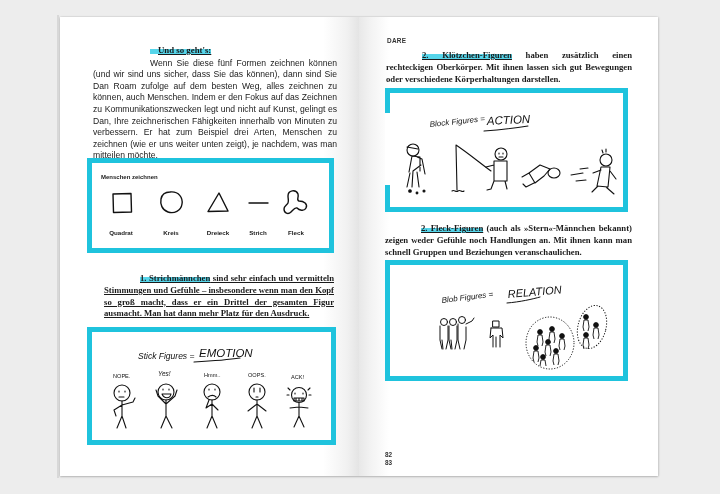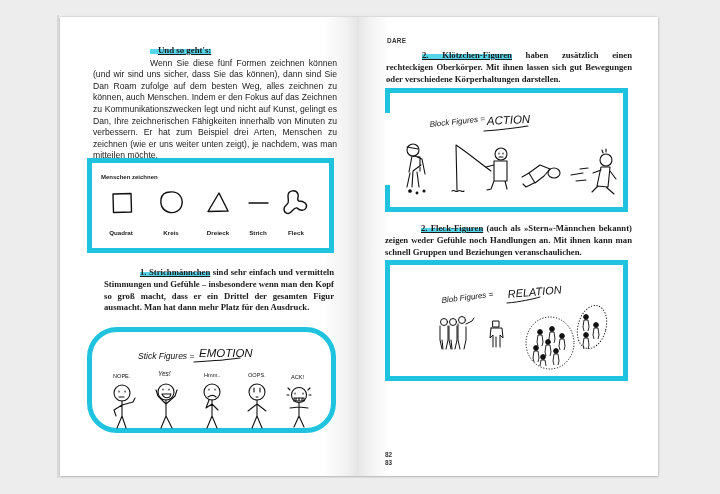--- a/index.html
+++ b/index.html
@@ -50,25 +50,25 @@
           <path d="M196 33 C196 27 204 26 206 31 C207 35 204 37 207 38 C212 38 216 41 214 45 C212 49 207 47 205 45 C203 44 201 47 199 49 C196 52 192 50 192 46 C192 43 195 42 196 40 C197 38 196 36 196 33 Z"></path>
         </g>
       </svg>
       <div class="shape-label sans" style="left:9px;top:66px;">Quadrat</div>
       <div class="shape-label sans" style="left:59px;top:66px;">Kreis</div>
       <div class="shape-label sans" style="left:106px;top:66px;">Dreieck</div>
       <div class="shape-label sans" style="left:146px;top:66px;">Strich</div>
       <div class="shape-label sans" style="left:184px;top:66px;">Fleck</div>
     </div>
 
-    <div class="abs body-serif serif" style="left:44px;top:250px;width:230px;">
+    <div class="abs body-serif serif" style="left:44px;top:256px;width:230px;text-decoration:underline;">
       <span class="indent"></span><span class="hl">1. Strichmännchen</span><span> sind sehr einfach und vermitteln Stimmungen und Gefühle – insbesondere wenn man den Kopf so groß macht, dass er ein Drittel der gesamten Figur ausmacht. Man hat dann mehr Platz für den Ausdruck.</span>
     </div>
 
-    <div class="frame" style="left:27px;top:310px;width:249px;height:106px;border-radius:30px;">
+    <div class="frame" style="left:27px;top:310px;width:249px;height:118px;">
       <svg width="239" height="112" viewBox="0 0 239 112">
         <g fill="none" stroke="#111" stroke-width="1.1" stroke-linecap="round" stroke-linejoin="round">
 
           <path d="M102 30 C120 29 135 28 148 26"></path>
 
           <g>
             <circle cx="30" cy="61" r="8"></circle>
               <path d="M27 59 l0 1 M33 59 l0 1 M27 65 l5 0"></path>
             <path d="M30 69 L30 84 M30 73 L22 78 L24 84 M30 73 L41 70 L43 66 M30 84 L25 96 M30 84 L34 96"></path>
           </g>

